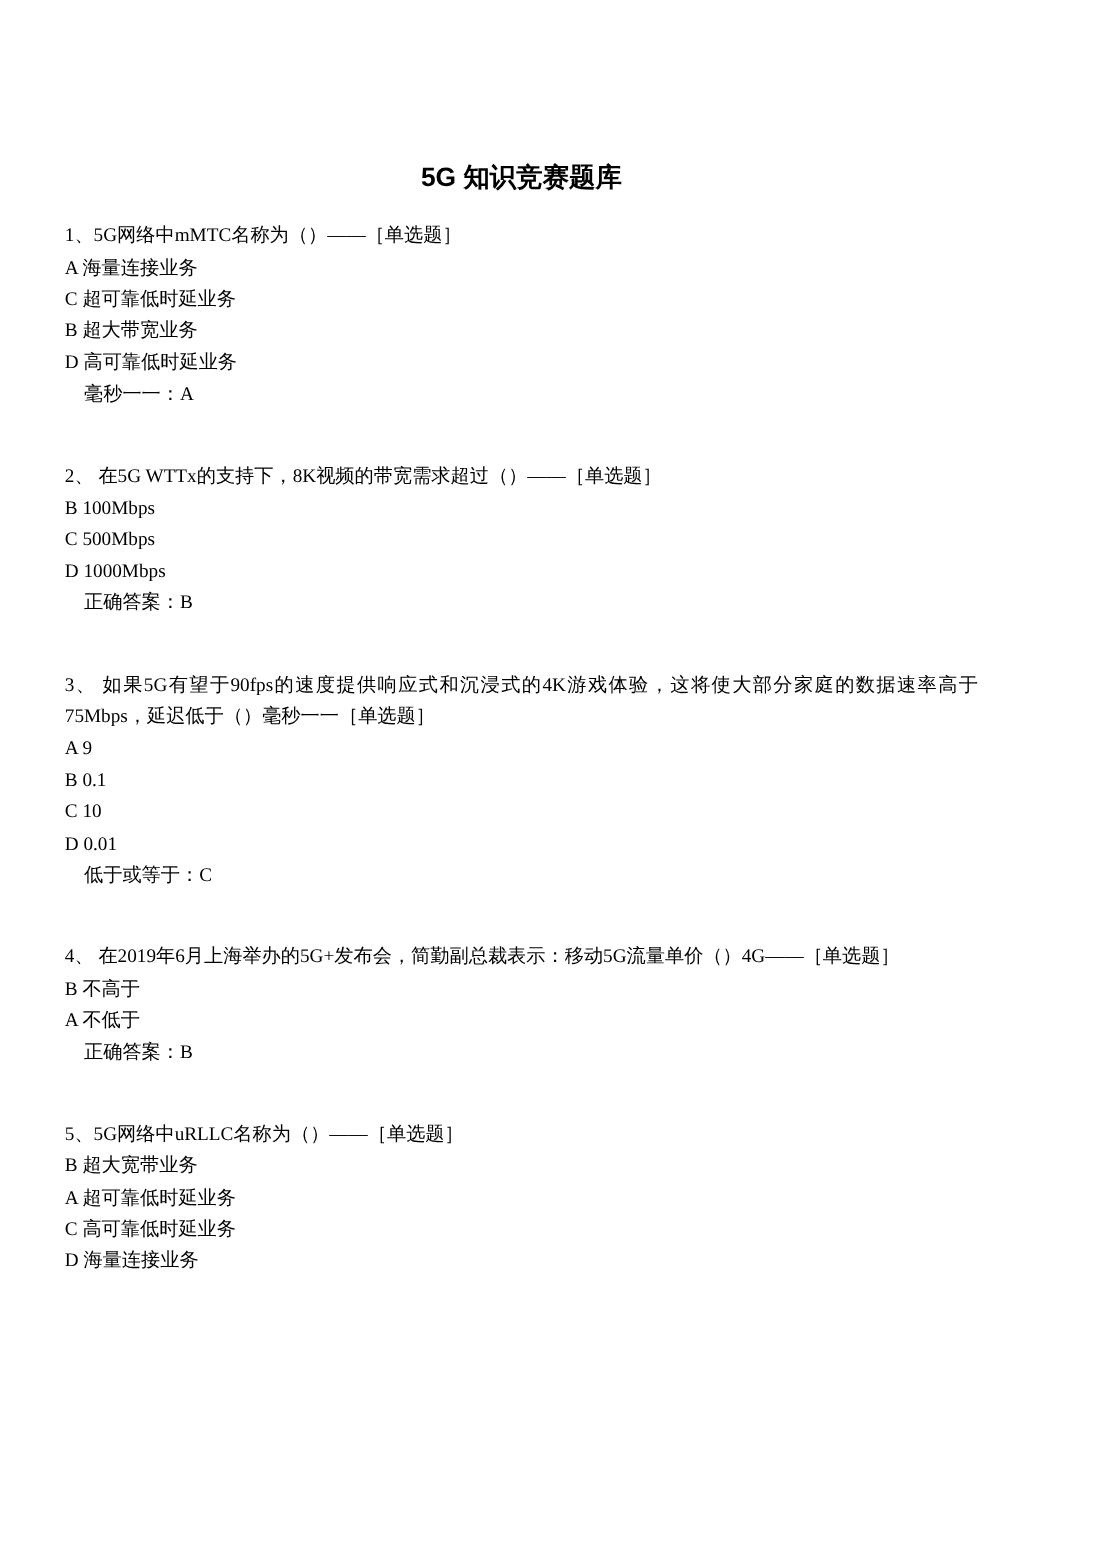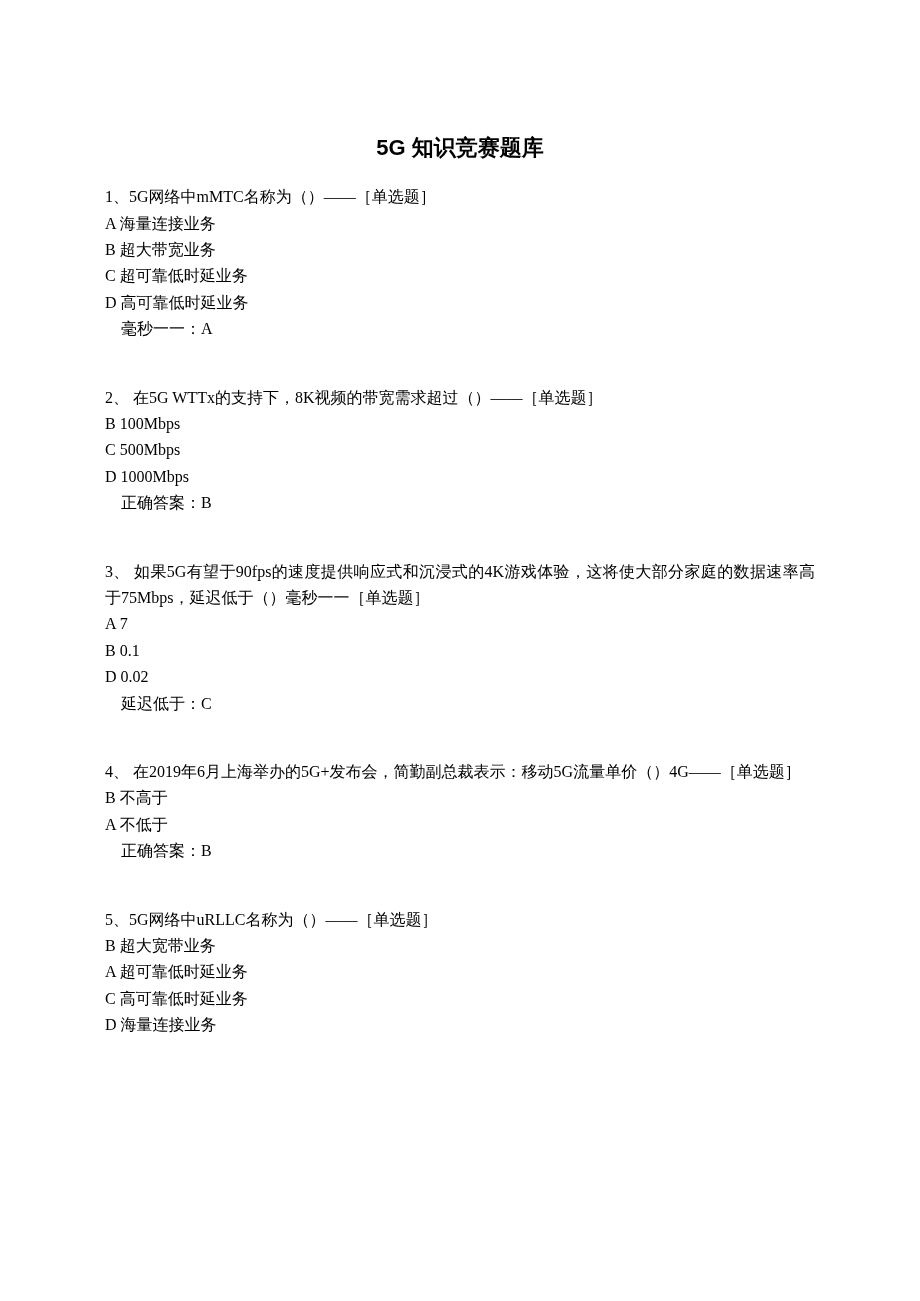--- a/index.html
+++ b/index.html
@@ -3,21 +3,21 @@
   <meta charset="utf-8">
   <style>
     body {
       margin: 0;
       padding: 0;
       background: #ffffff;
       font-family: "SimSun", "宋体", serif;
       width: 920px;
     }
     .page {
-      padding: 130px 105px 60px 105px;
+      padding: 130px 105px 60px 54px;
       font-size: 16px;
       line-height: 1.65;
       color: #000;
     }
     .title {
       text-align: center;
       font-size: 22px;
       font-weight: bold;
       font-family: "SimHei", "黑体", sans-serif;
       margin-bottom: 18px;
@@ -36,40 +36,41 @@
   </style>
 </head>
 <body>
 
 <div class="page">
   <div class="title">5G 知识竞赛题库</div>
 
   <div class="question-block">
     <div class="question-line">1、5G网络中mMTC名称为（）——［单选题］</div>
     <div class="option-line">A 海量连接业务</div>
+    <div class="option-line">C 超可靠低时延业务</div>
     <div class="option-line">B 超大带宽业务</div>
-    <div class="option-line">C 超可靠低时延业务</div>
     <div class="option-line">D 高可靠低时延业务</div>
     <div class="answer-line">毫秒一一：A</div>
   </div>
 
   <div class="question-block">
     <div class="question-line">2、 在5G WTTx的支持下，8K视频的带宽需求超过（）——［单选题］</div>
     <div class="option-line">B 100Mbps</div>
     <div class="option-line">C 500Mbps</div>
     <div class="option-line">D 1000Mbps</div>
     <div class="answer-line">正确答案：B</div>
   </div>
 
   <div class="question-block">
     <div class="question-line">3、 如果5G有望于90fps的速度提供响应式和沉浸式的4K游戏体验，这将使大部分家庭的数据速率高于75Mbps，延迟低于（）毫秒一一［单选题］</div>
-    <div class="option-line">A 7</div>
+    <div class="option-line">A 9</div>
     <div class="option-line">B 0.1</div>
-    <div class="option-line">D 0.02</div>
-    <div class="answer-line">延迟低于：C</div>
+    <div class="option-line">C 10</div>
+    <div class="option-line">D 0.01</div>
+    <div class="answer-line">低于或等于：C</div>
   </div>
 
   <div class="question-block">
     <div class="question-line">4、 在2019年6月上海举办的5G+发布会，简勤副总裁表示：移动5G流量单价（）4G——［单选题］</div>
     <div class="option-line">B 不高于</div>
     <div class="option-line">A 不低于</div>
     <div class="answer-line">正确答案：B</div>
   </div>
 
   <div class="question-block">

